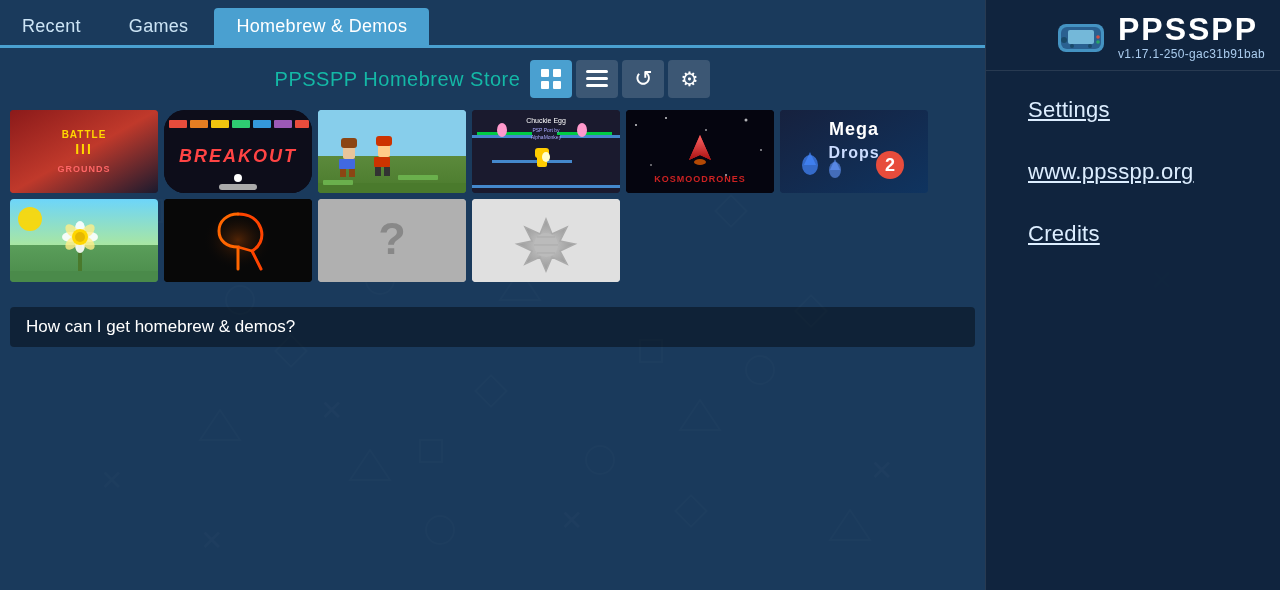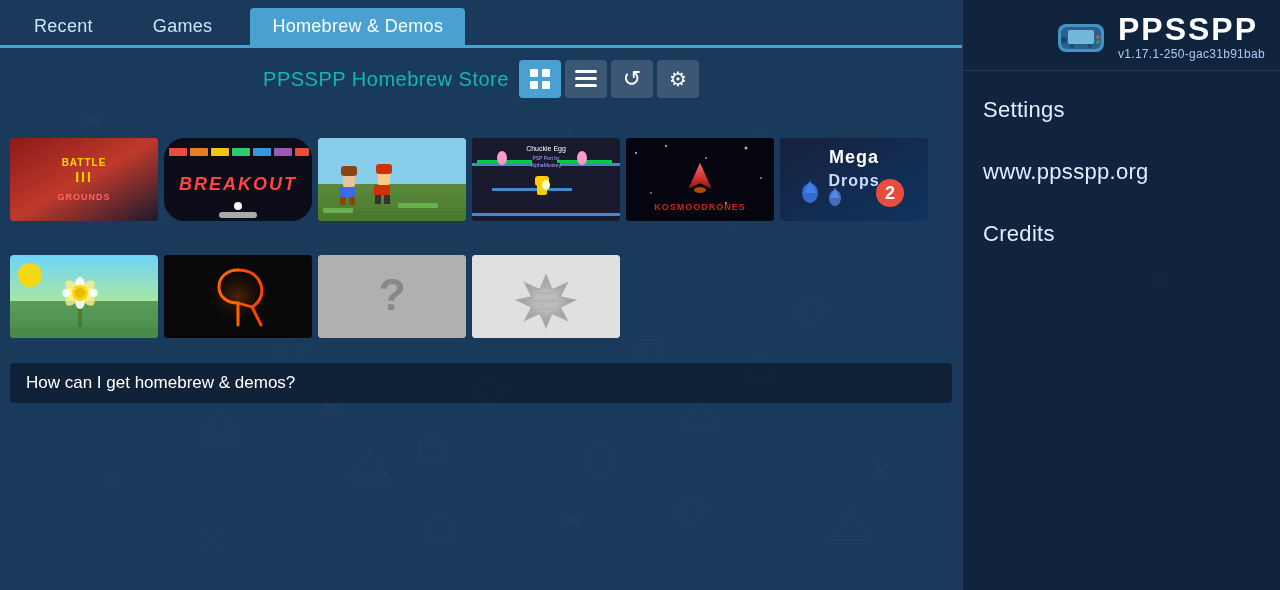--- a/index.html
+++ b/index.html
@@ -39,22 +39,22 @@
     .left-area {
       flex: 1;
       display: flex;
       flex-direction: column;
     }
 
     
     .tab-bar {
       display: flex;
       align-items: flex-end;
-      padding: 8px 0 0 12px;
-      gap: 16px;
+      padding: 8px 0 0 0;
+      gap: 4px;
       background: transparent;
       border-bottom: 3px solid #4aa0d0;
     }
 
     .tab {
       padding: 8px 22px;
       font-size: 18px;
       font-weight: 500;
       color: #cce4f5;
       cursor: pointer;
@@ -117,21 +117,20 @@
     .game-grid {
       display: flex;
       flex-direction: column;
       gap: 6px;
       padding: 0 10px 10px 10px;
     }
 
     .game-row {
       display: flex;
       gap: 6px;
-      margin-top: 28px;
     }
 
     .game-thumb {
       width: 148px;
       height: 83px;
       border-radius: 4px;
       overflow: hidden;
       background: #2a4a6c;
       display: flex;
       align-items: center;
@@ -151,21 +150,21 @@
     }
 
     .info-text {
       color: #ffffff;
       font-size: 17px;
       font-weight: 400;
     }
 
     
     .right-sidebar {
-      width: 318px;
+      width: 295px;
       background: rgba(15, 35, 60, 0.92);
       display: flex;
       flex-direction: column;
       padding: 0;
       border-left: 1px solid rgba(255,255,255,0.1);
     }
 
     
     .logo-area {
       display: flex;
@@ -203,27 +202,28 @@
     }
 
     
     .menu-items {
       display: flex;
       flex-direction: column;
       padding: 8px 0;
     }
 
     .menu-item {
-      padding: 18px 20px;
+      padding: 18px 42px;
       font-size: 22px;
       color: #ddeeff;
       cursor: pointer;
       font-weight: 400;
       letter-spacing: 0.3px;
       transition: background 0.15s;
+      text-decoration: underline;
     }
   </style>
 </head>
 <body>
 
 <div class="bg-pattern">
   <svg viewBox="0 0 1280 590" xmlns="http://www.w3.org/2000/svg">
 
     <text x="80" y="130" font-size="28" fill="white" opacity="0.15">✕</text>
     <text x="320" y="420" font-size="28" fill="white" opacity="0.15">✕</text>

